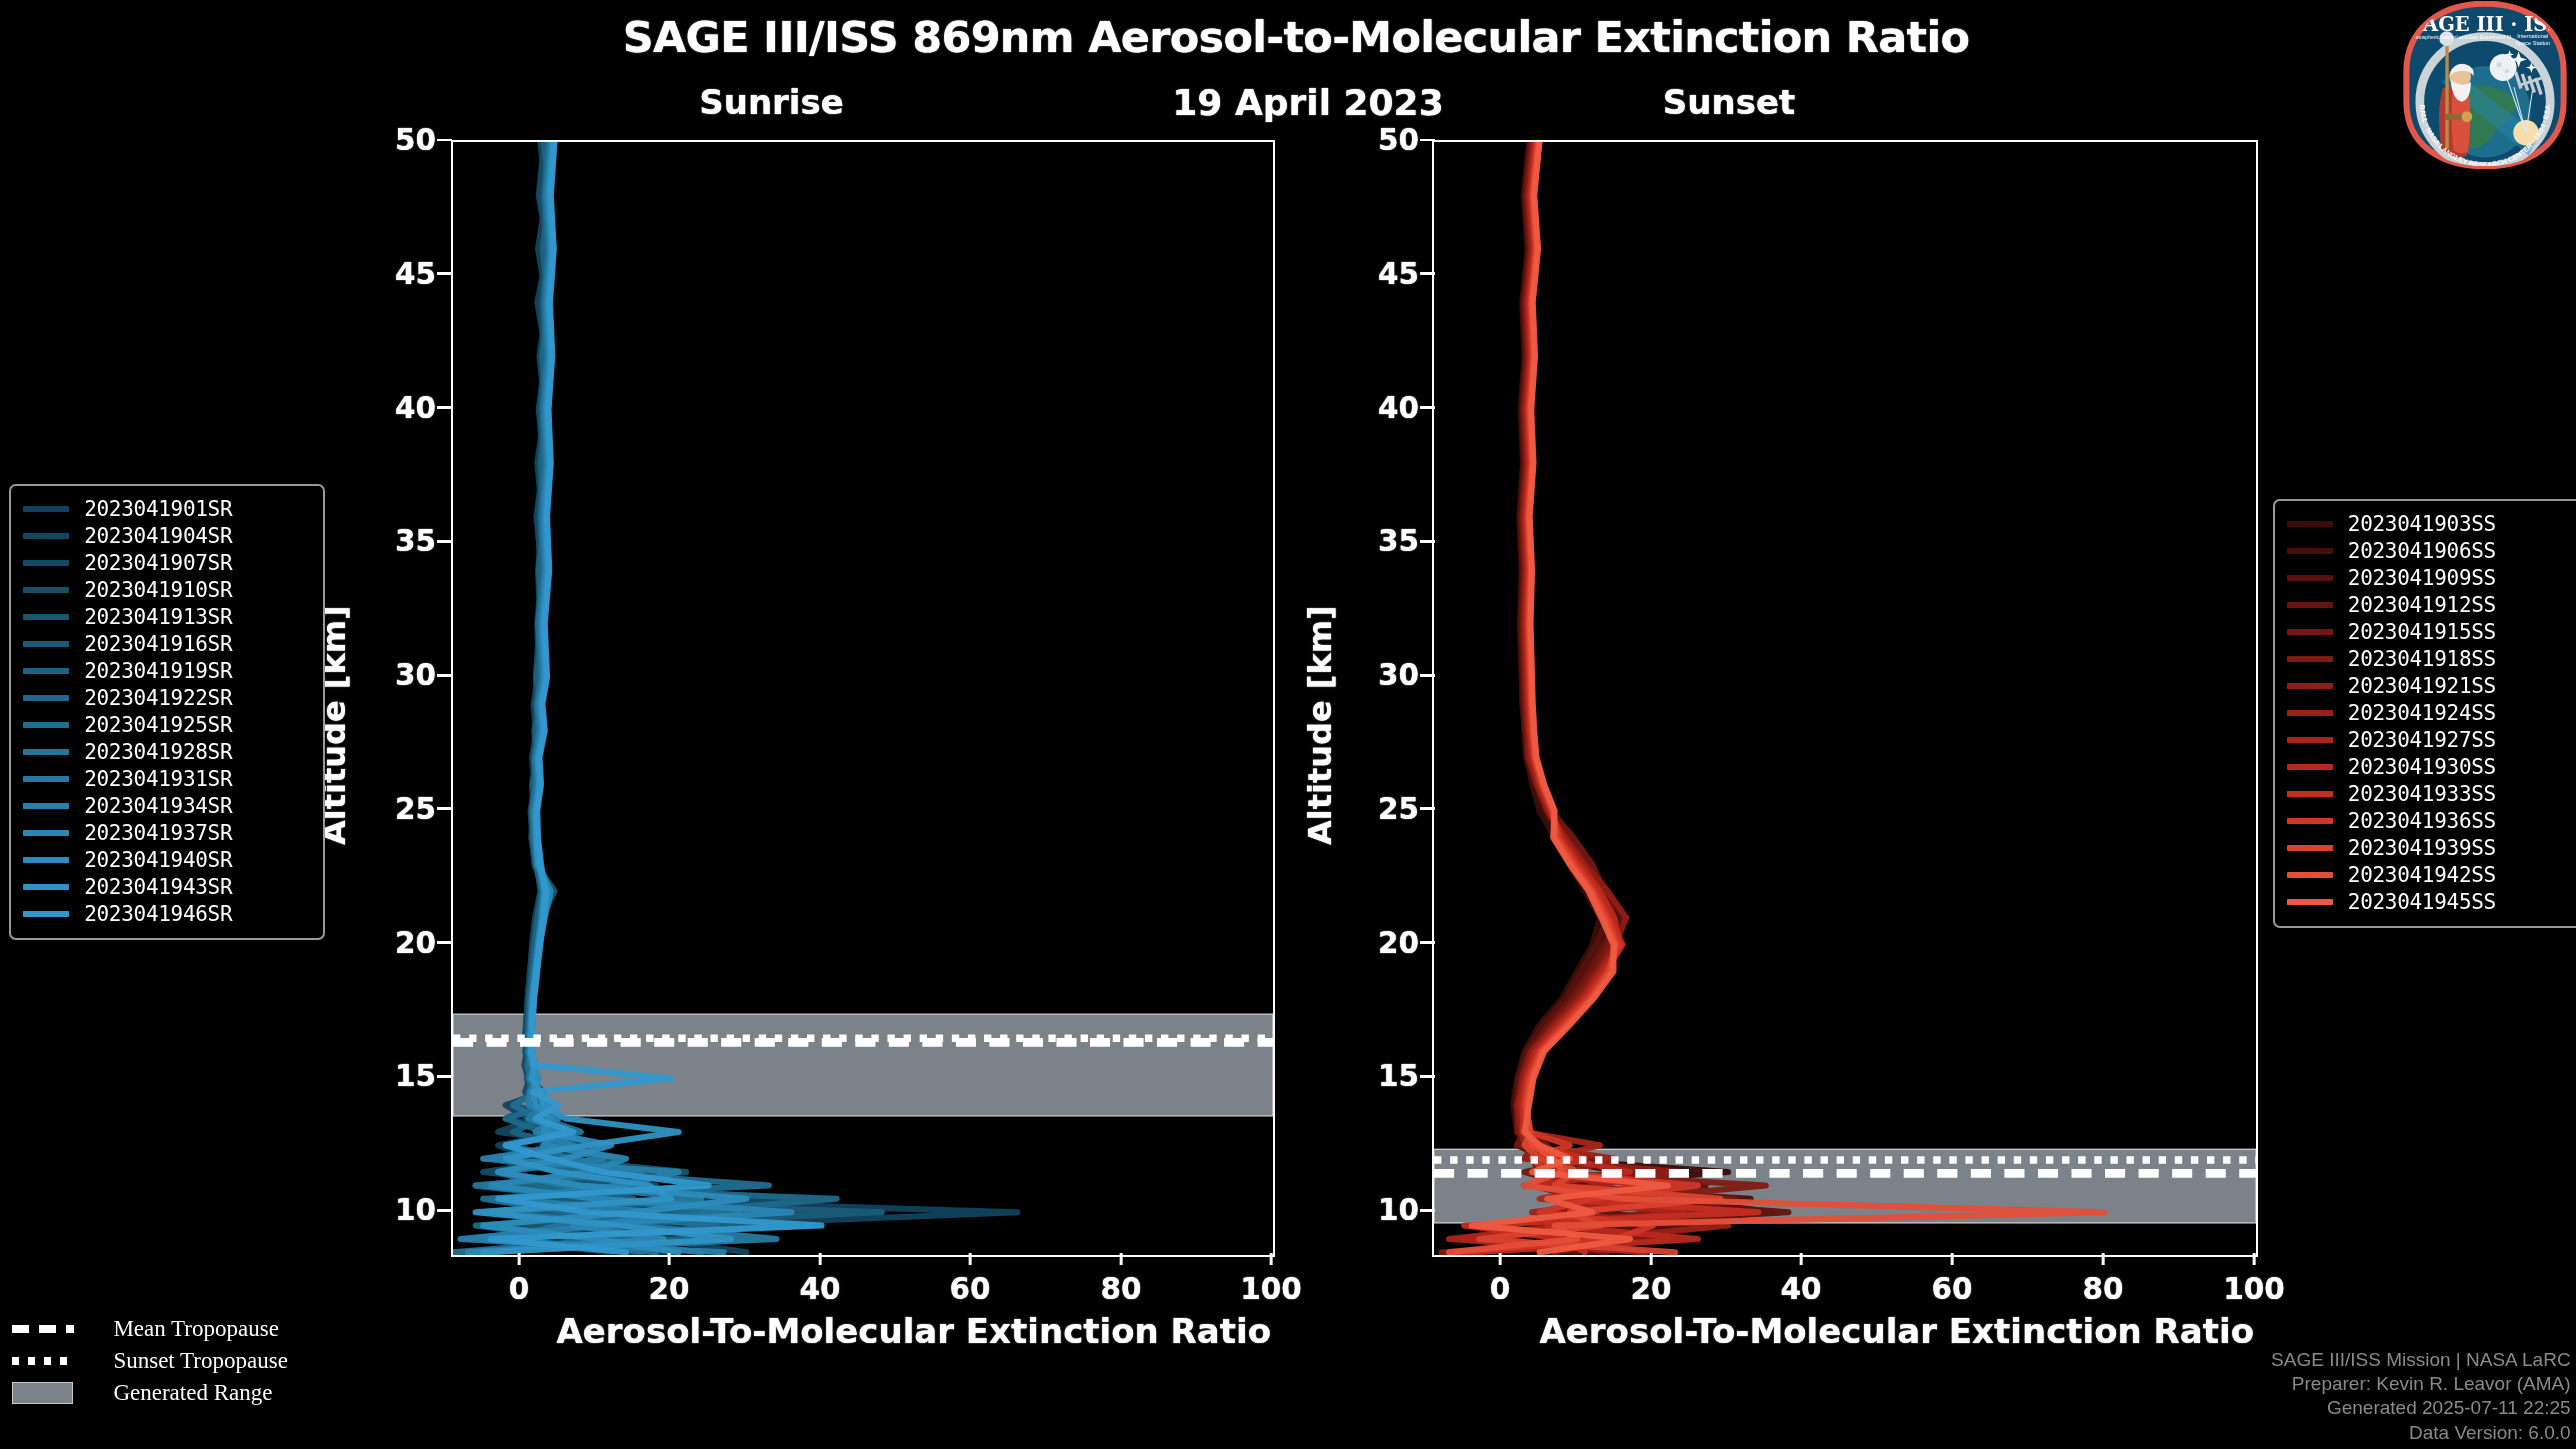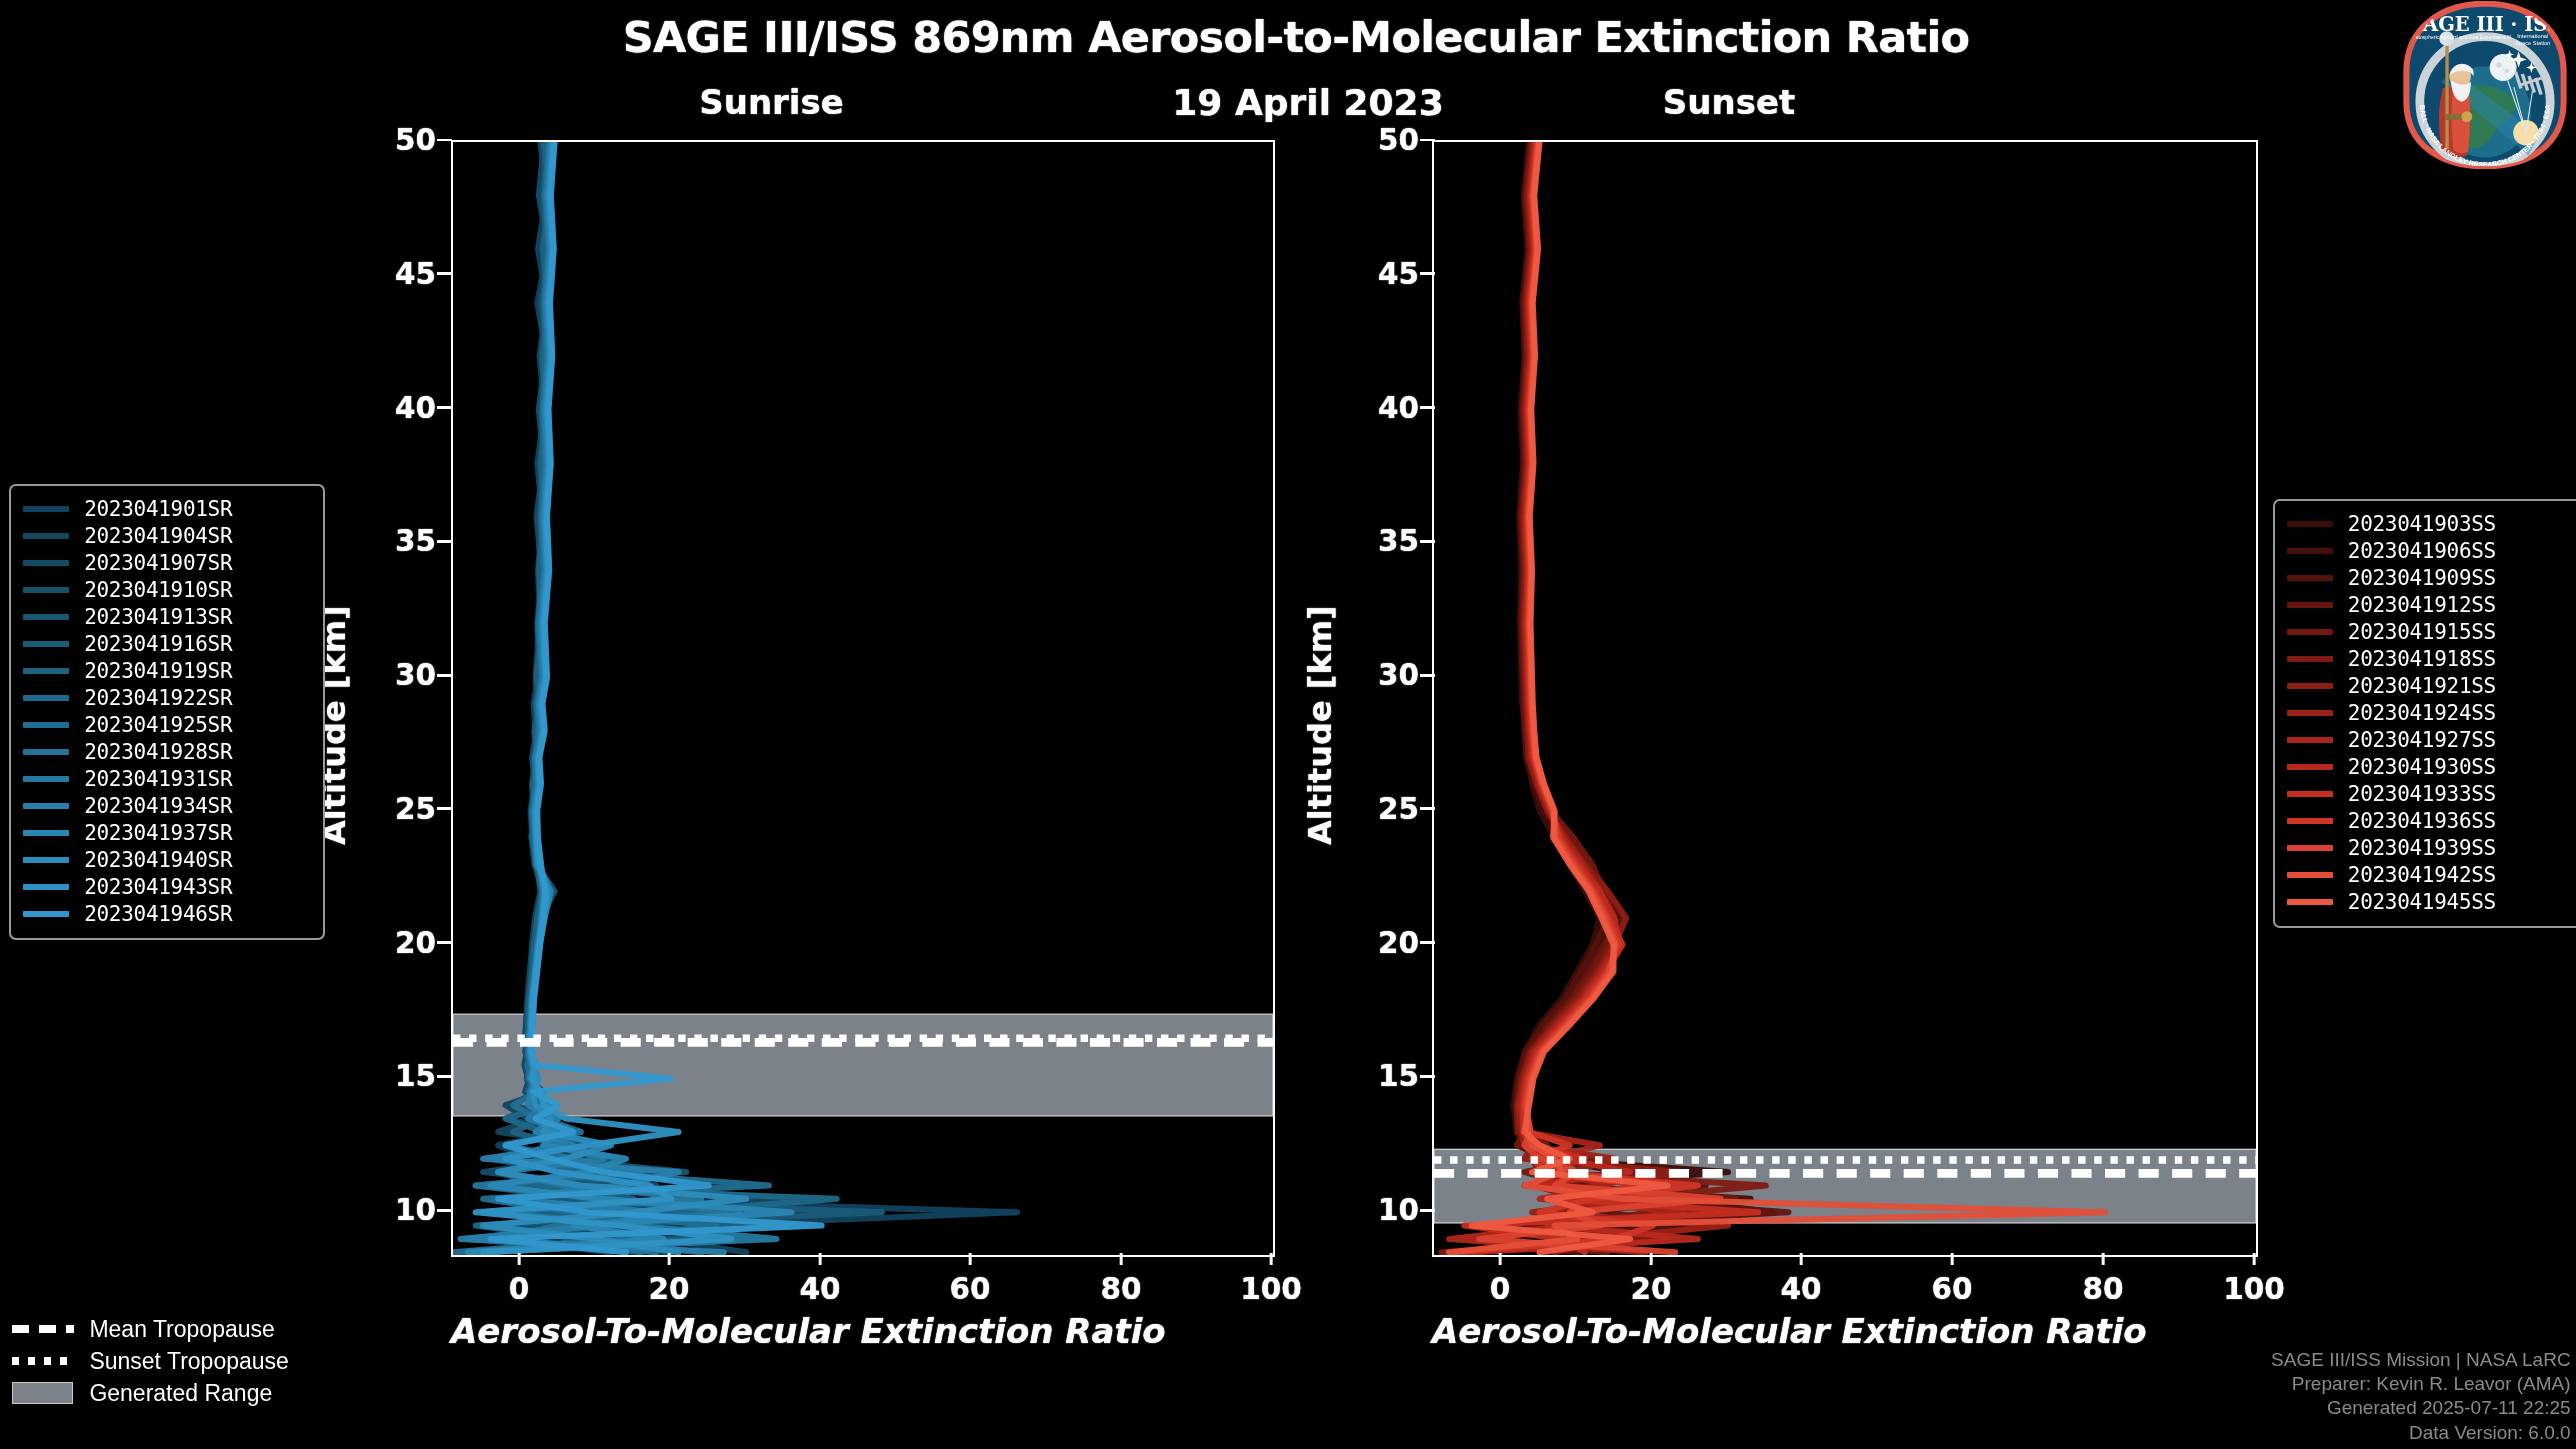--- a/index.html
+++ b/index.html
@@ -49,24 +49,23 @@
     position:absolute;transform:translateX(-50%);
     font-family:"DejaVu Sans",sans-serif;font-weight:bold;font-size:29.5px;
     text-shadow:0 0 1.3px #fff;
   }
   .xticks-wrap{position:absolute;height:60px;}
   #xticks-sunrise{left:451px;top:1261px;width:820px;}
   #xticks-sunset{left:1432px;top:1261px;width:822px;}
   .xtick-mark{position:absolute;top:-8px;width:2.7px;height:12px;background:#fff;transform:translateX(-50%);}
 
   .axis-label-x{
-    position:absolute;text-align:left;
+    position:absolute;text-align:right;
     font-family:"DejaVu Sans",sans-serif;font-weight:bold;font-size:34px;
     text-shadow:0 0 1.3px #fff;
-    font-style:italic;
   }
   #xlabel-sunrise{left:451px;top:1311px;width:820px;}
   #xlabel-sunset{left:1432px;top:1311px;width:822px;}
 
   .axis-label-y{
     position:absolute;
     font-family:"DejaVu Sans",sans-serif;font-weight:bold;font-size:32px;
     transform:rotate(-90deg);transform-origin:left top;white-space:nowrap;
     text-shadow:0 0 1.3px #fff;
   }
@@ -89,21 +88,21 @@
 
   
   #legend-tropopause{left:12px;top:1313px;width:349px;}
   .trop-row{display:flex;align-items:center;height:32px;}
   .trop-key{width:64px;flex:0 0 64px;margin-right:13.4px;display:flex;align-items:center;justify-content:flex-start;height:32px;}
   .key-dashed{width:62px;height:7.4px;
     background:repeating-linear-gradient(90deg,#fff 0 17.4px,transparent 17.4px 27px);}
   .key-dotted{width:62px;height:7.4px;
     background:repeating-linear-gradient(90deg,#fff 0 6.7px,transparent 6.7px 16px);}
   .key-box{width:59px;height:20px;background:#7c8289;border:1.3px solid #c9c9c9;}
-  .trop-text{font-size:23px;color:#fff;font-family:Liberation Sans, sans-serif;}
+  .trop-text{font-size:23px;color:#fff;font-family:Liberation Serif, serif;margin-left:24px;}
 
   
   #credits{right:5.4px;bottom:4px;text-align:right;color:#8a8a8a;font-size:19px;line-height:1.28;}
 
   
   #mission-logo{right:6.7px;top:1.3px;width:168px;height:168px;}
 </style>
 </head>
 <body>
 

